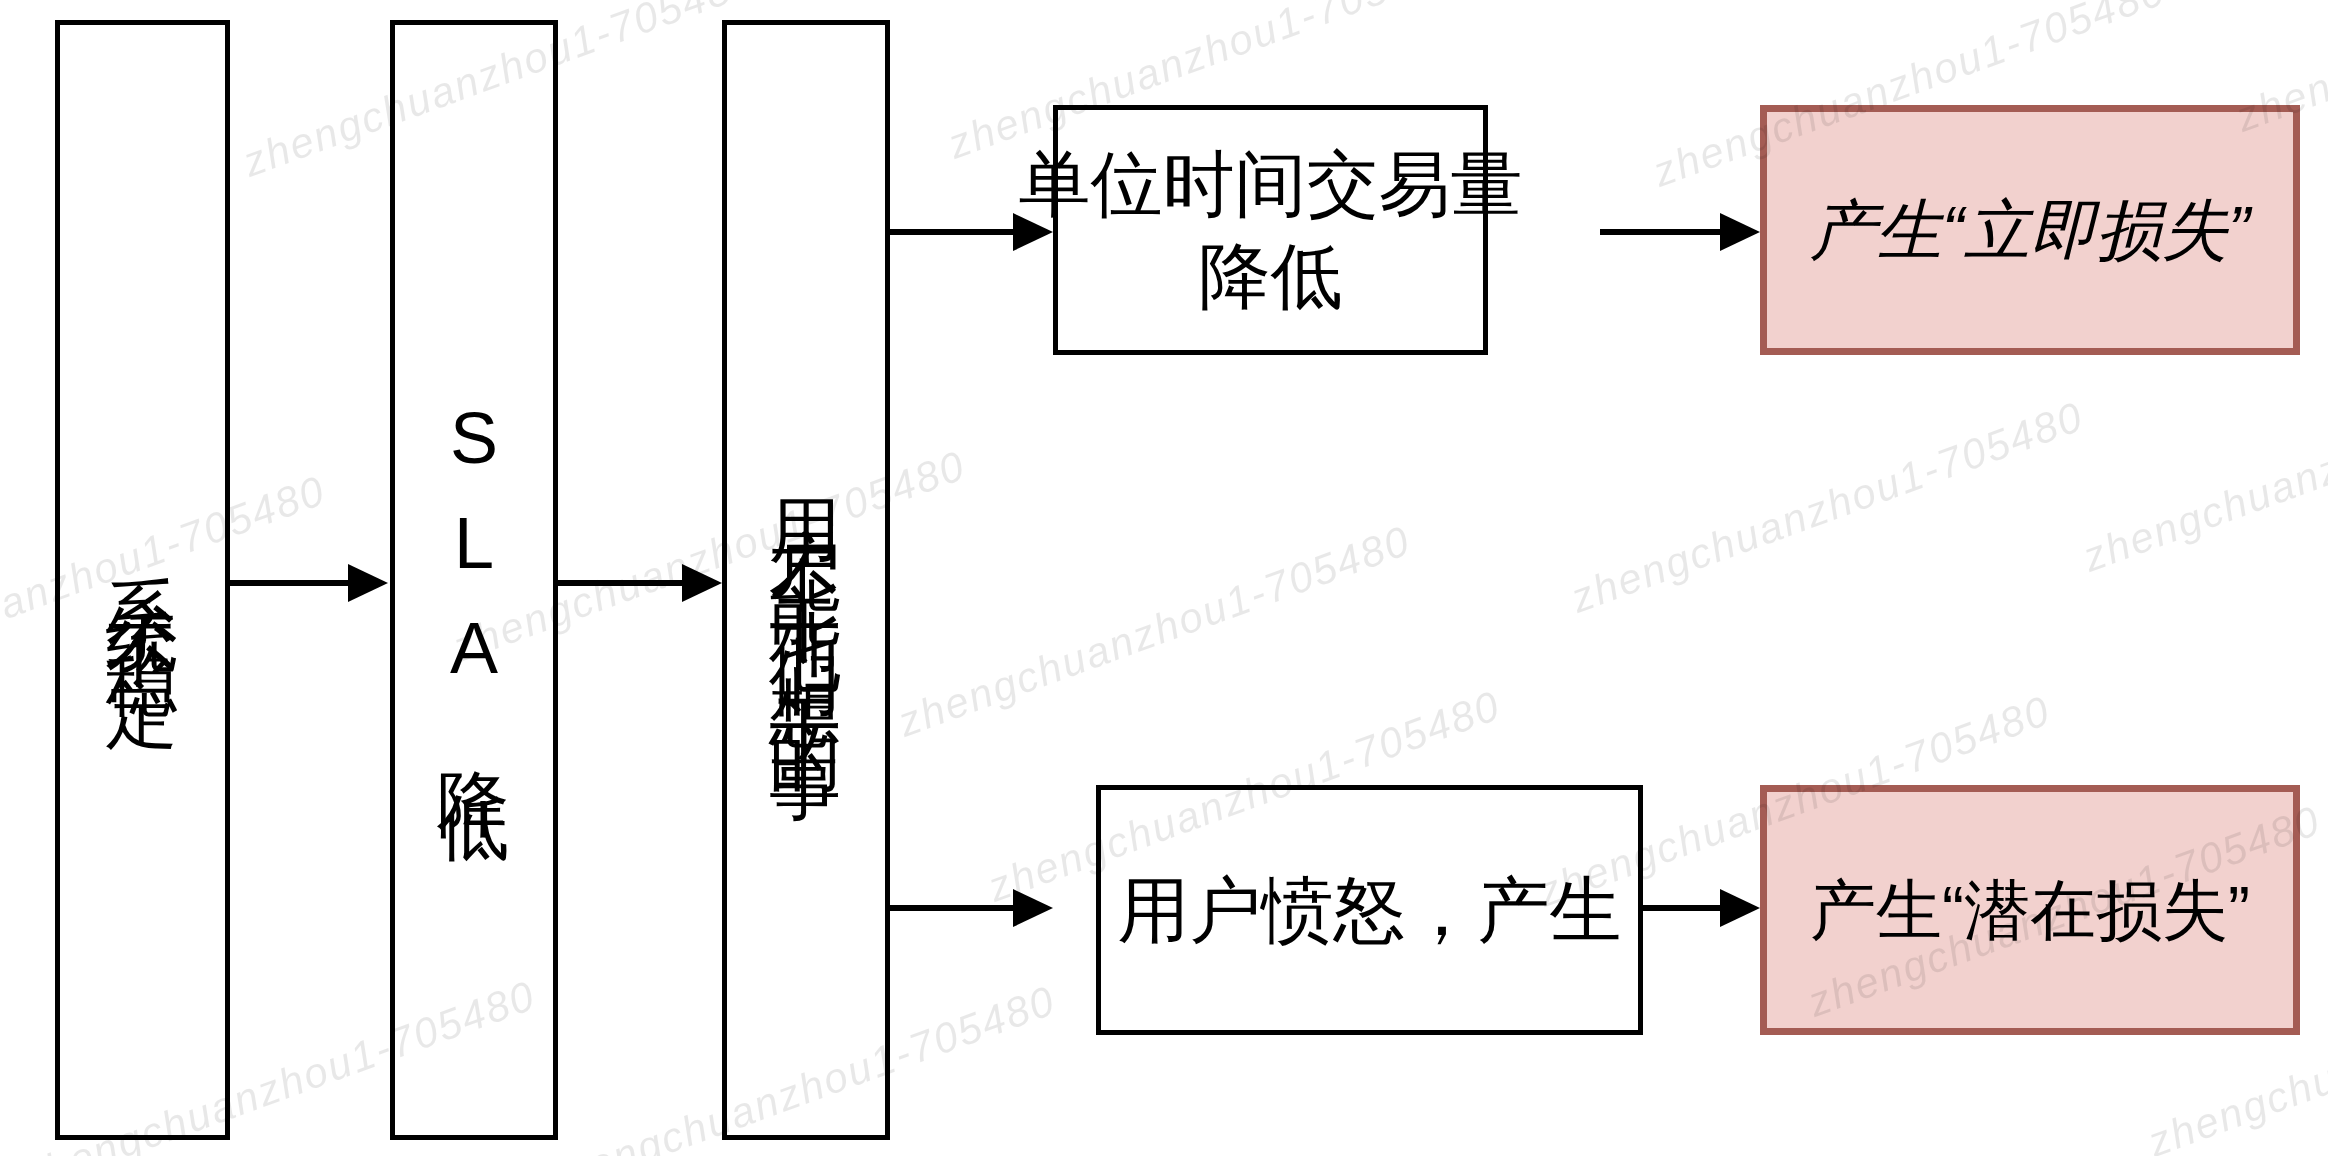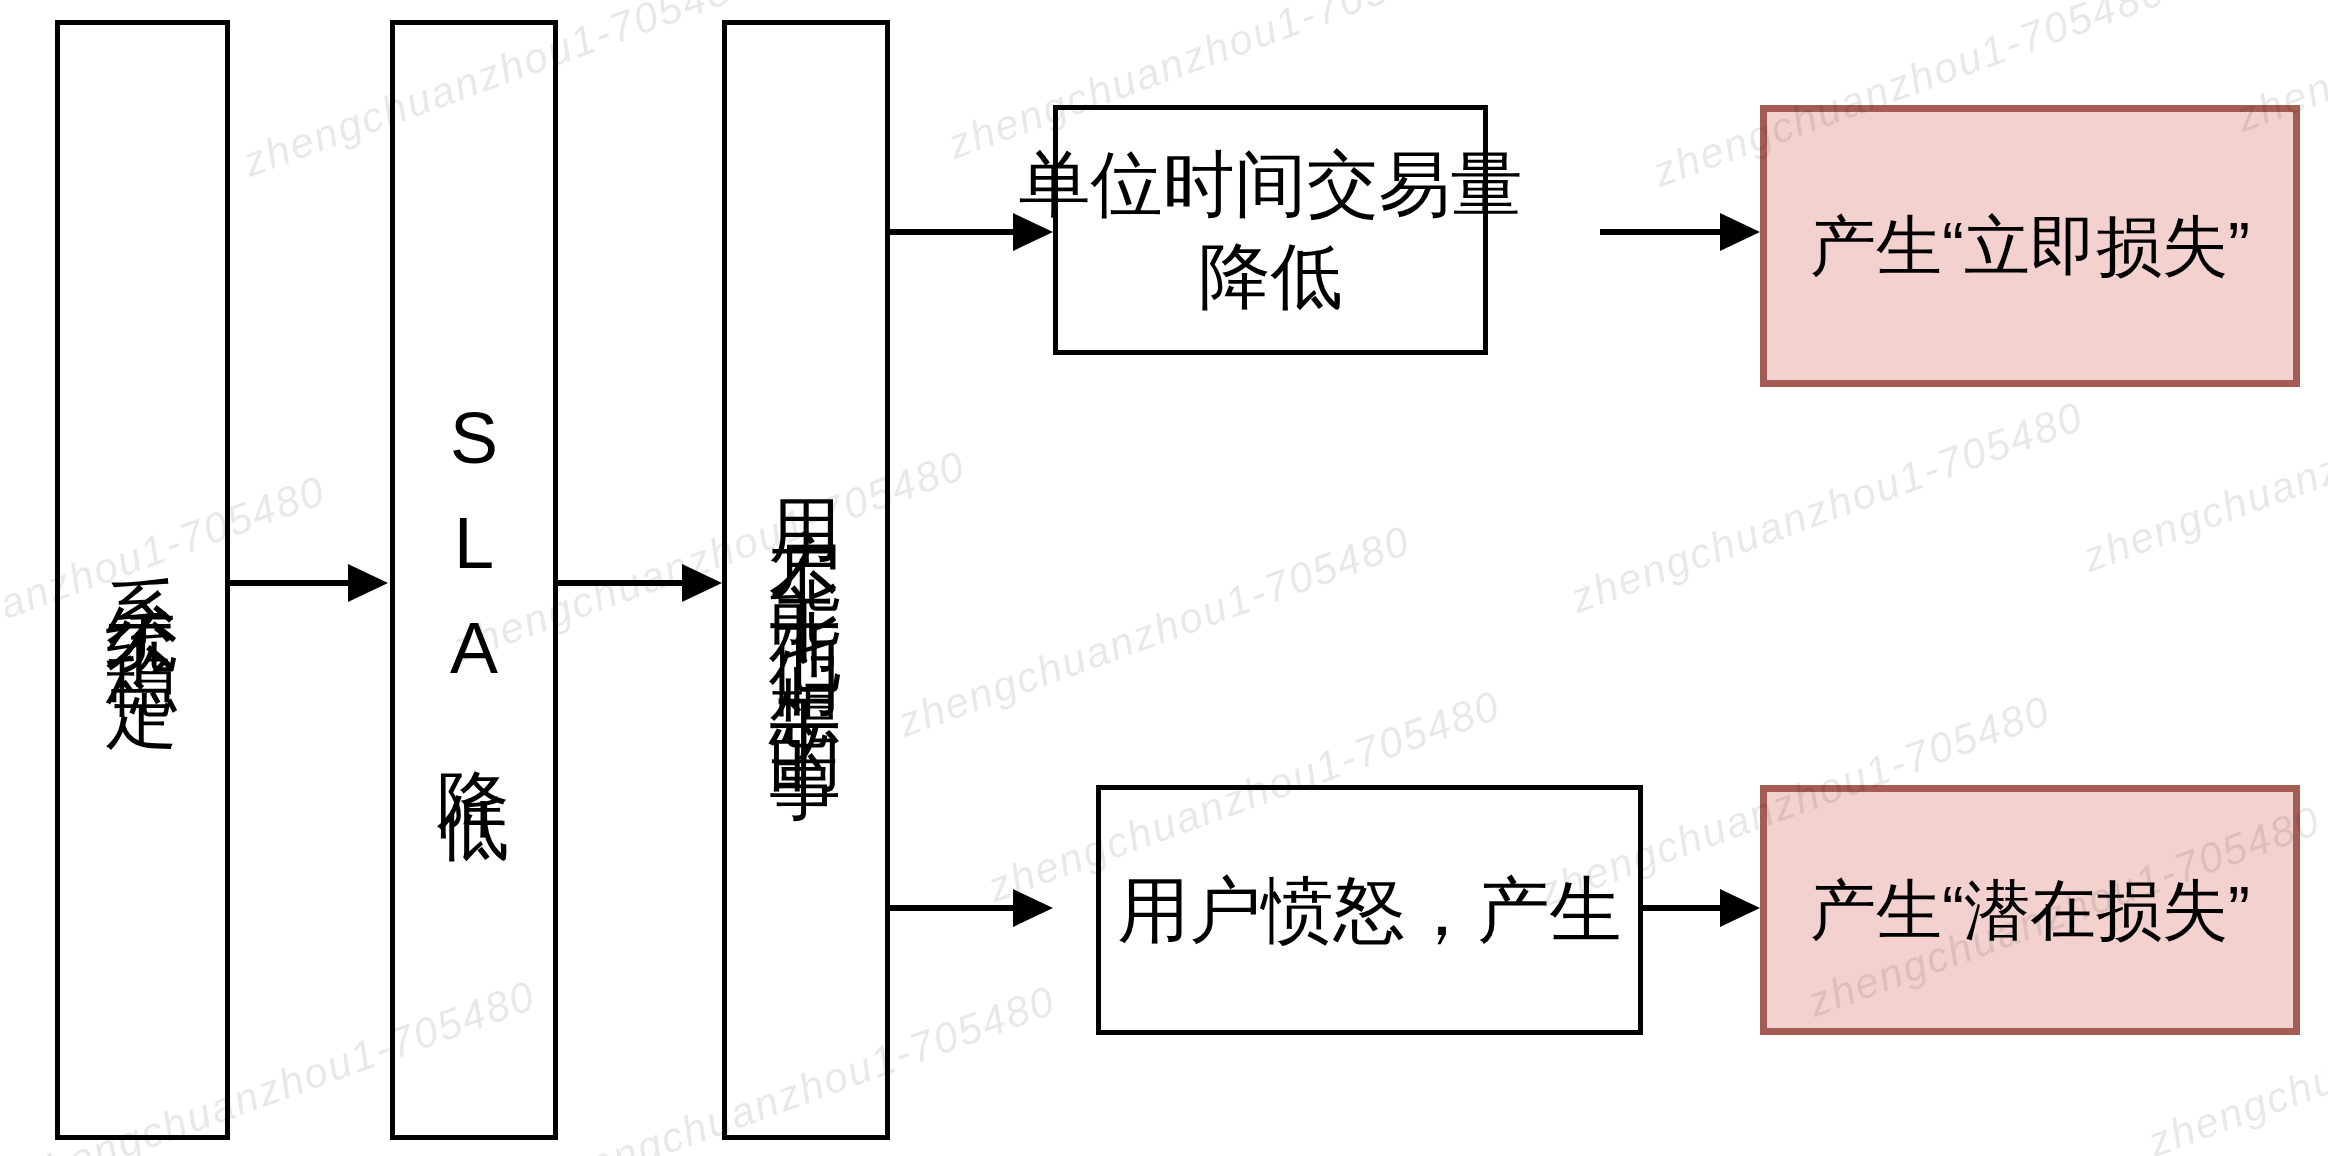--- a/index.html
+++ b/index.html
@@ -48,21 +48,21 @@
   .loss {
     background: var(--loss-fill, #f2d1ce);
     border: 7px solid var(--loss-border, #a45c54);
   }
   .loss .hline { font-size: 66px; }
 
   #n1 { left: 55px;  top: 20px; width: 175px; height: 1120px; }
   #n2 { left: 390px; top: 20px; width: 168px; height: 1120px; }
   #n3 { left: 722px; top: 20px; width: 168px; height: 1120px; }
   #w1 { left: 1053px; top: 105px; width: 435px; height: 250px; }
-  #p1 { left: 1760px; top: 105px; width: 540px; height: 282px; }
+  #p1 { left: 1760px; top: 105px; width: 540px; height: 250px; font-style: italic; }
   #w2 { left: 1096px; top: 785px; width: 547px; height: 250px; }
   #p2 { left: 1760px; top: 785px; width: 540px; height: 250px; }
 
   
   .arrow { position: absolute; z-index: 1; }
   .arrow-line {
     position: absolute;
     height: 6px;
     background: var(--arrow, #000);
   }

